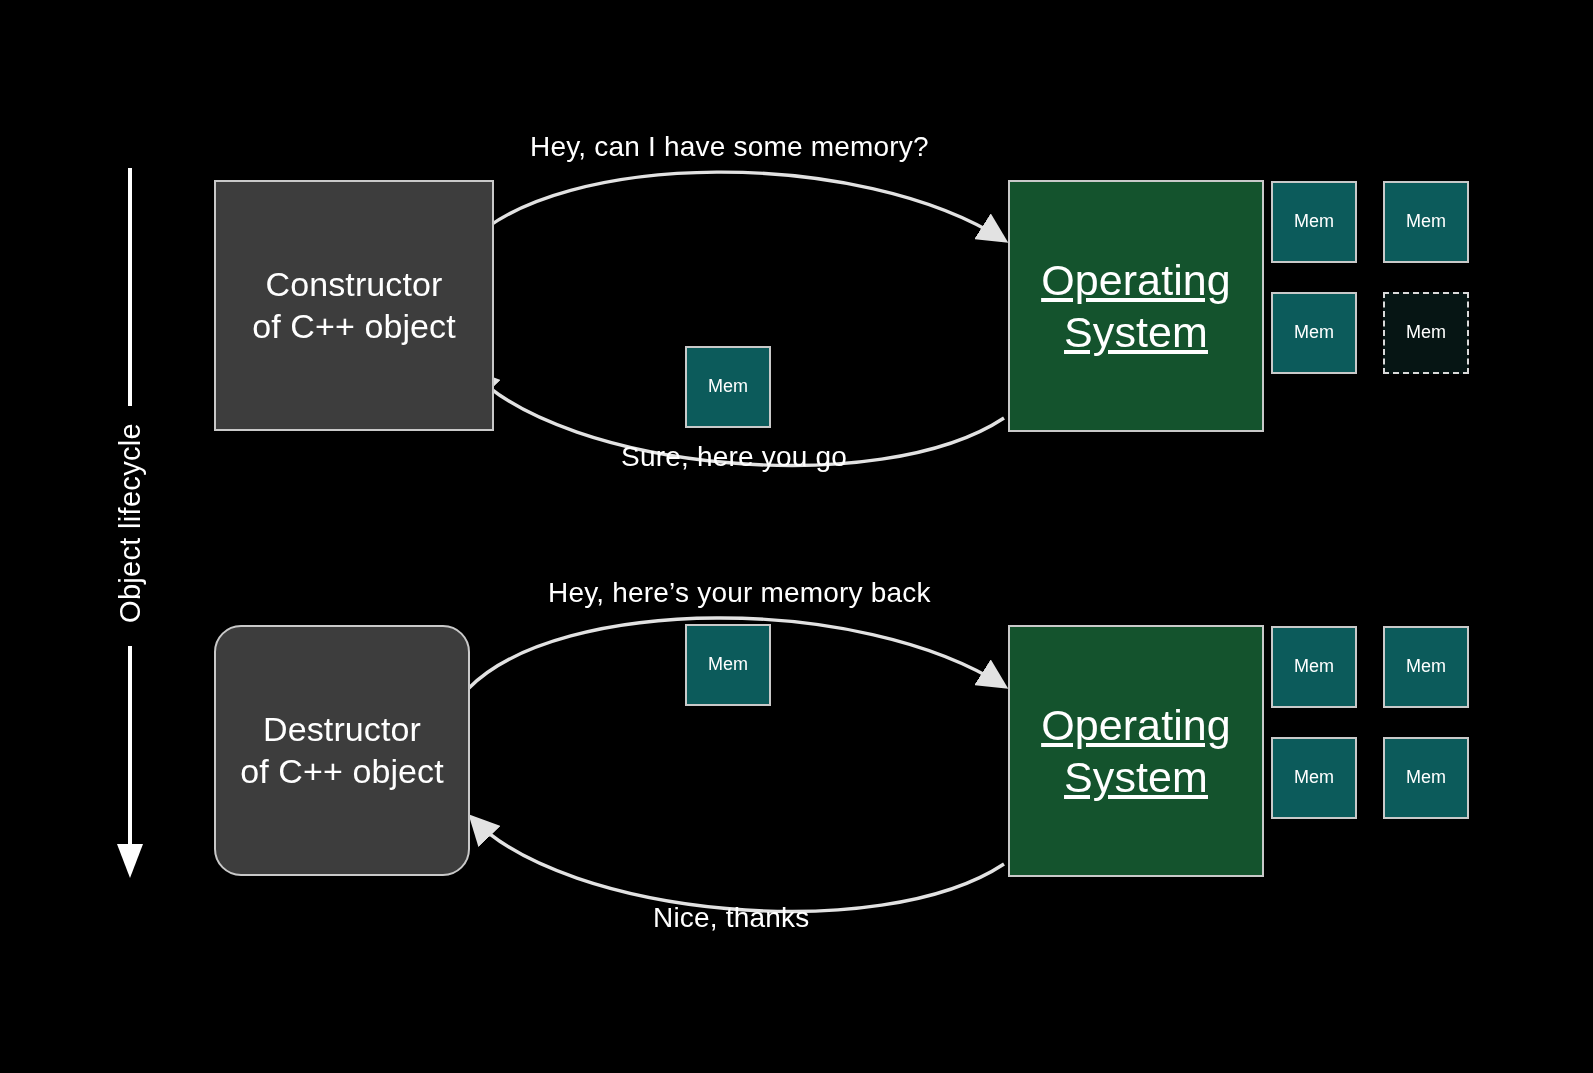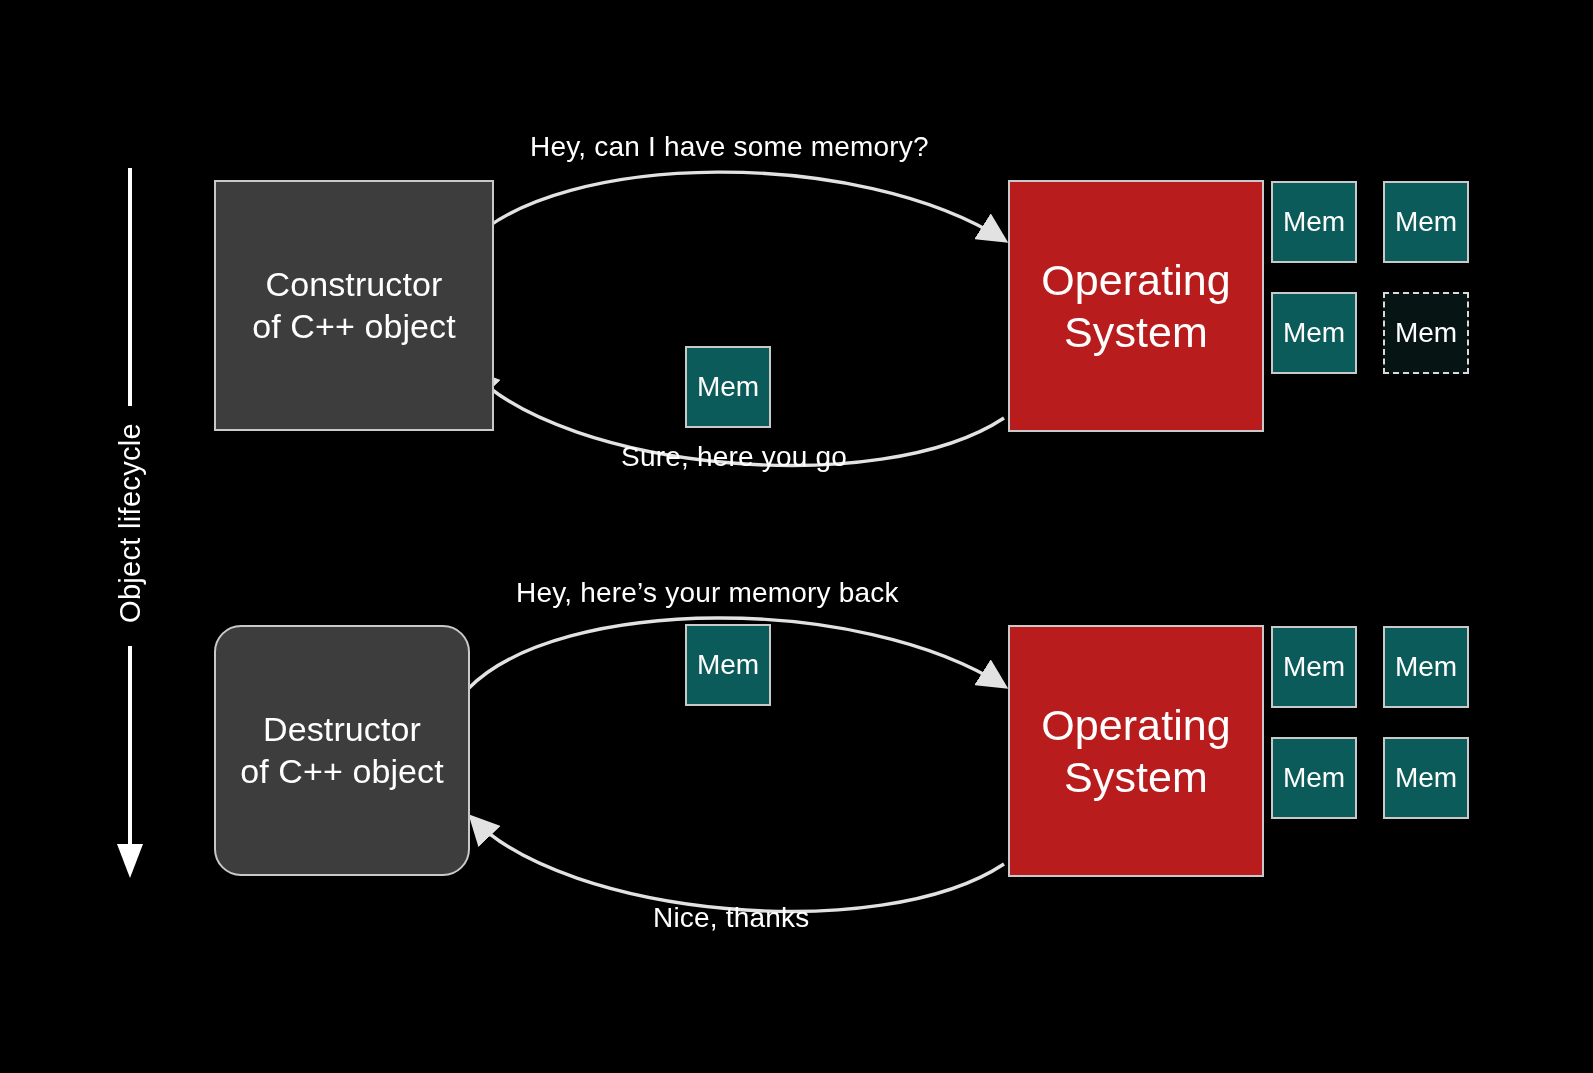--- a/index.html
+++ b/index.html
@@ -29,29 +29,30 @@
     line-height: 1.22;
     white-space: pre-line;
   }
   .actor-box {
     background: #3d3d3d;
     border: 2px solid #c9c9c9;
     font-size: 34px;
     letter-spacing: .1px;
   }
   .os-box {
-    background: #b91c1c;
+    background: #14532d;
     border: 2px solid #c9c9c9;
     font-size: 43px;
     letter-spacing: .1px;
+    text-decoration: underline;
   }
   .mem-box {
     background: #0c5b5b;
     border: 2px solid #c9c9c9;
-    font-size: 28px;
+    font-size: 18px;
   }
   .mem-box.freed {
     background: #061514;
     border: 2px dashed #d9d9d9;
   }
   
   .caption {
     position: absolute;
     color: #ffffff;
     font-size: 28px;
@@ -133,21 +134,21 @@
   <div class="node mem-box" style="left:1383px; top:181px; width:86px; height:82px;">Mem</div>
   <div class="node mem-box" style="left:1271px; top:292px; width:86px; height:82px;">Mem</div>
   <div class="node mem-box freed" style="left:1383px; top:292px; width:86px; height:82px;">Mem</div>
 
   <div class="node actor-box" style="left:214px; top:625px; width:256px; height:251px;border-radius:27px;">Destructor
 of C++ object</div>
 
   <div class="node os-box" style="left:1008px; top:625px; width:256px; height:252px;">Operating
 System</div>
 
-  <div class="caption" style="left:516px; top:577px;">Hey, here’s your memory back</div>
+  <div class="caption" style="left:548px; top:577px;">Hey, here’s your memory back</div>
 
   <div class="caption" style="left:653px; top:902px;">Nice, thanks</div>
 
   <div class="node mem-box" style="left:685px; top:624px; width:86px; height:82px;">Mem</div>
 
   <div class="node mem-box" style="left:1271px; top:626px; width:86px; height:82px;">Mem</div>
   <div class="node mem-box" style="left:1383px; top:626px; width:86px; height:82px;">Mem</div>
   <div class="node mem-box" style="left:1271px; top:737px; width:86px; height:82px;">Mem</div>
   <div class="node mem-box" style="left:1383px; top:737px; width:86px; height:82px;">Mem</div>
 

